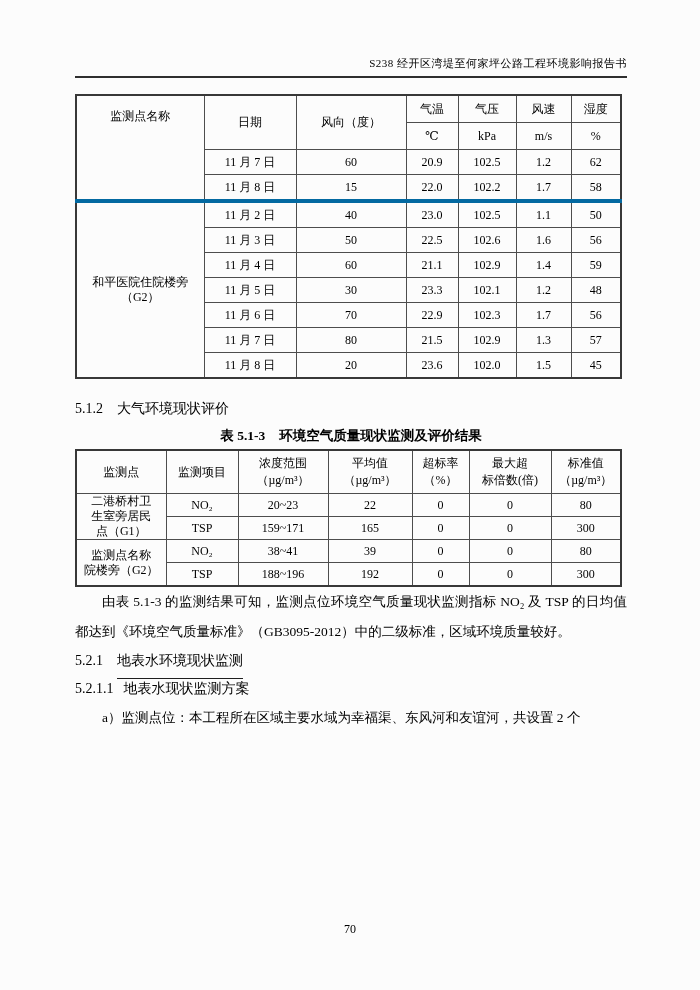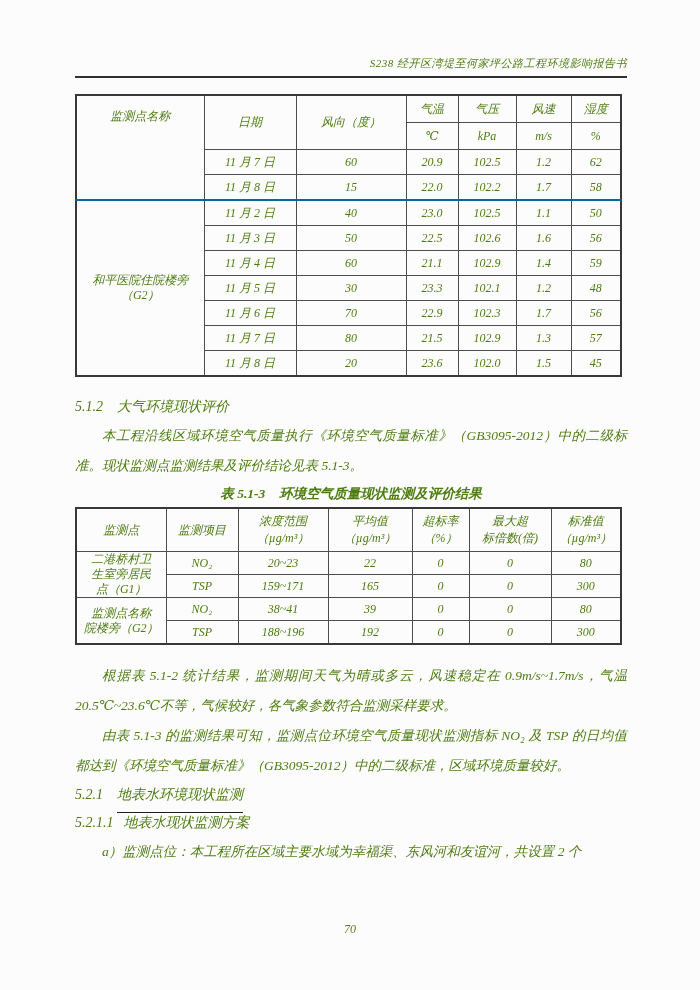--- a/index.html
+++ b/index.html
@@ -1,32 +1,32 @@
 <!DOCTYPE html>
 <html><head>
 <meta charset="utf-8">
 <style>
   html,body{margin:0;padding:0;background:#e8e8e8;}
   .page{
     width:700px;height:990px;background:#fcfcfc;margin:0 auto;position:relative;
-    font-family:"Liberation Serif","DejaVu Serif",serif;color:#4d7c0f;
-    box-sizing:border-box;padding:56px 73px 0 75px;overflow:hidden;font-style:italic;
+    font-family:"Liberation Serif","DejaVu Serif",serif;color:#000000;
+    box-sizing:border-box;padding:56px 73px 0 75px;overflow:hidden;
   }
   .doc-header{font-size:11px;text-align:right;letter-spacing:.5px;line-height:15px;}
   .header-rule{border-bottom:2px solid #2f2f2f;margin-top:5px;}
 
   table{border-collapse:collapse;table-layout:fixed;width:472px;}
   td,th{border:1px solid #4d4d4d;text-align:center;vertical-align:middle;
         font-size:12px;font-weight:normal;padding:0 2px;overflow:hidden;}
   .t1{margin-top:16px;}
   .t1 td{height:24px;line-height:15px;}
   .t1 tr.hrow td{height:26px;}
   .t1,.t2{border:2px solid #383838;}
   .t1 td.site-top{vertical-align:top;padding-top:13px;}
-  .t1 tr.grp td{border-top:2px solid #0369a1;}
+  .t1 tr.grp td{border-top:4px solid #0369a1;}
   .prewrap{white-space:pre-line;}
 
   .h-sec{font-size:14px;line-height:28px;margin-top:16px;}
   .h-sec .num{margin-right:14px;}
   .h-bold{font-weight:bold;}
   .h-bold .num{margin-right:6px;}
   .u{border-bottom:1px solid #1e1e1e;padding-bottom:10px;}
 
   .para{font-size:13.5px;line-height:30px;text-align:justify;text-indent:2em;margin:0;}
   .tbl-title{font-size:13.5px;font-weight:bold;text-align:center;line-height:26px;}
@@ -147,21 +147,20 @@
         <td>1.5</td>
         <td>45</td>
       </tr>
     </tbody>
   </table>
 
   <div class="h-sec">
     <span class="num">5.1.2</span><span>大气环境现状评价</span>
   </div>
 
-  <p class="para">本工程沿线区域环境空气质量执行《环境空气质量标准》（GB3095-2012）中的二级标准。现状监测点监测结果及评价结论见表 5.1-3。</p>
 
   <div class="tbl-title">
     <span>表 5.1-3</span><span class="gap">环境空气质量现状监测及评价结果</span>
   </div>
 
   <table class="t2">
     <colgroup>
       <col style="width:90px">
         <col style="width:72px">
         <col style="width:90px">
@@ -218,21 +217,20 @@
         <td>TSP</td>
         <td>188~196</td>
         <td>192</td>
         <td>0</td>
         <td>0</td>
         <td>300</td>
       </tr>
     </tbody>
   </table>
 
-  <p class="para" style="margin-top:16px;">根据表 5.1-2 统计结果，监测期间天气为晴或多云，风速稳定在 0.9m/s~1.7m/s，气温 20.5℃~23.6℃不等，气候较好，各气象参数符合监测采样要求。</p>
   <p class="para">由表 5.1-3 的监测结果可知，监测点位环境空气质量现状监测指标 NO₂ 及 TSP 的日均值都达到《环境空气质量标准》（GB3095-2012）中的二级标准，区域环境质量较好。</p>
 
 
   <div class="h-sec" style="margin-top:0;">
     <span class="num">5.2.1</span><span class="u">地表水环境现状监测</span>
   </div>
 
   <div class="h-sec" style="margin-top:0;">
     <span class="num" style="margin-right:10px;">5.2.1.1</span><span>地表水现状监测方案</span>
   </div>

